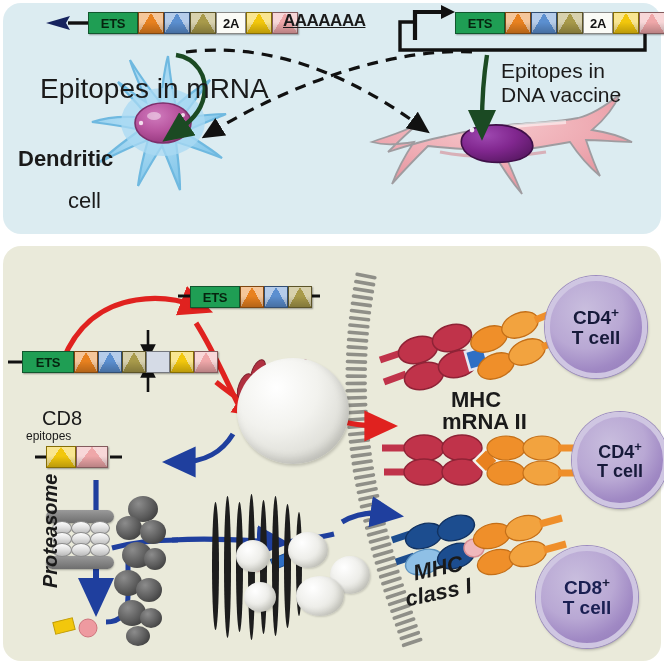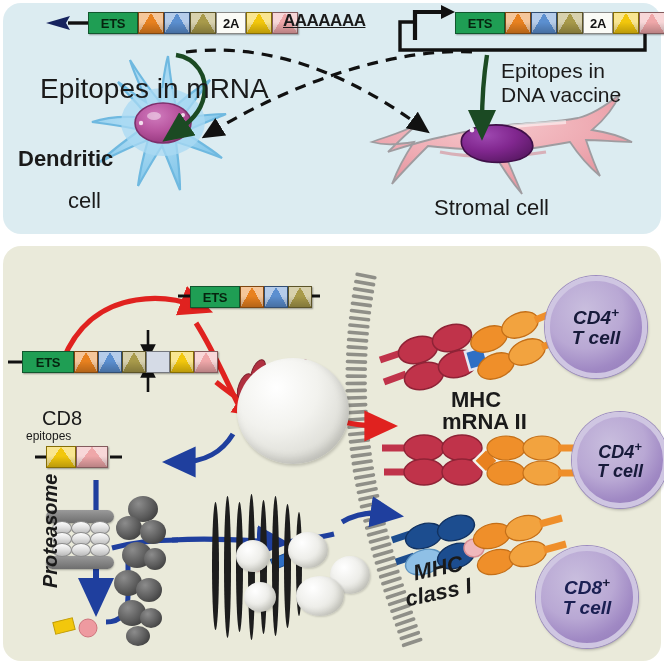--- a/index.html
+++ b/index.html
@@ -31,21 +31,21 @@
        background:linear-gradient(to top, rgba(0,0,0,.22), rgba(0,0,0,0) 55%);}
 
   
   svg.ov{position:absolute;left:0;top:0;width:664px;height:664px;overflow:visible;pointer-events:none;}
 
   
   .tcell{position:absolute;border-radius:50%;
      background:radial-gradient(circle at 38% 32%, #c9bede 0%, #b9a8d4 45%, #a089c4 70%, #8e76b4 100%);
      border:5px solid #cfc6e2;box-shadow:0 0 0 1px #9c8cc0, 1px 2px 3px rgba(0,0,0,.25);
      display:flex;flex-direction:column;align-items:center;justify-content:center;}
-  .tcell span{font-style:italic;font-weight:bold;color:#171a3a;line-height:1.05;white-space:pre;}
+  .tcell span{font-weight:bold;color:#171a3a;line-height:1.05;white-space:pre;}
   .tcell .sup{font-size:.72em;vertical-align:super;}
 
   
   .endosome{position:absolute;border-radius:50%;
      background:radial-gradient(circle at 35% 28%, #ffffff 0%, #f2f2ee 40%, #d9d9d2 78%, #c4c4bb 100%);
      box-shadow:inset -4px -5px 9px rgba(0,0,0,.13), 1px 2px 3px rgba(0,0,0,.18);}
   .vesicle{position:absolute;border-radius:50%;
      background:radial-gradient(circle at 35% 30%, #ffffff 0%, #eeeeea 45%, #d6d6cd 80%, #c2c2b8 100%);
      box-shadow:inset -3px -3px 6px rgba(0,0,0,.12), 1px 1px 2px rgba(0,0,0,.15);}
   .golgi-line{position:absolute;background:#1d1d1d;border-radius:50%;}
@@ -174,21 +174,20 @@
       <div class="seg facet" style="width: 26px; background: rgb(168, 154, 74);"></div>
       <div class="seg" style="width: 30px; background: rgb(251, 251, 246);">2A</div>
       <div class="seg facet" style="width: 26px; background: rgb(242, 199, 12);"></div>
       <div class="seg facet" style="width: 26px; background: rgb(239, 167, 169);"></div>
     </div>
   <div class="lbl" style="left:501px;top:84px;font-size:21px;">DNA vaccine</div>
   <div class="lbl" style="left:501px;top:60px;font-size:21px;">Epitopes in</div>
 
   <div class="lbl" style="left:18px;top:147px;font-size:22px;font-weight:bold;">Dendritic</div>
   <div class="lbl" style="left:38px;top:189px;font-size:22px;margin-left:30px;">cell</div>
-  <div class="lbl" style="left:434px;top:196px;font-size:22px;">Stromal cell</div>
 
   <div class="panel" id="panel-bottom"></div>
 
   <svg class="ov" viewBox="0 0 664 664">
 
     <g id="membrane" stroke="#8f8f88" stroke-width="3.6" stroke-linecap="round">
         <line x1="374.84572139560674" y1="277.659280865708" x2="357.15427860439326" y2="274.340719134292"></line>
         <line x1="373.56990742078335" y1="284.6440210804717" x2="355.84281230577915" y2="281.5215062632783"></line>
         <line x1="372.3847276238397" y1="291.63029428233045" x2="354.6195448370978" y2="288.7323155809508"></line>
         <line x1="371.2880389430588" y1="298.63072550386113" x2="353.48753478740997" y2="295.95826375395137"></line>

